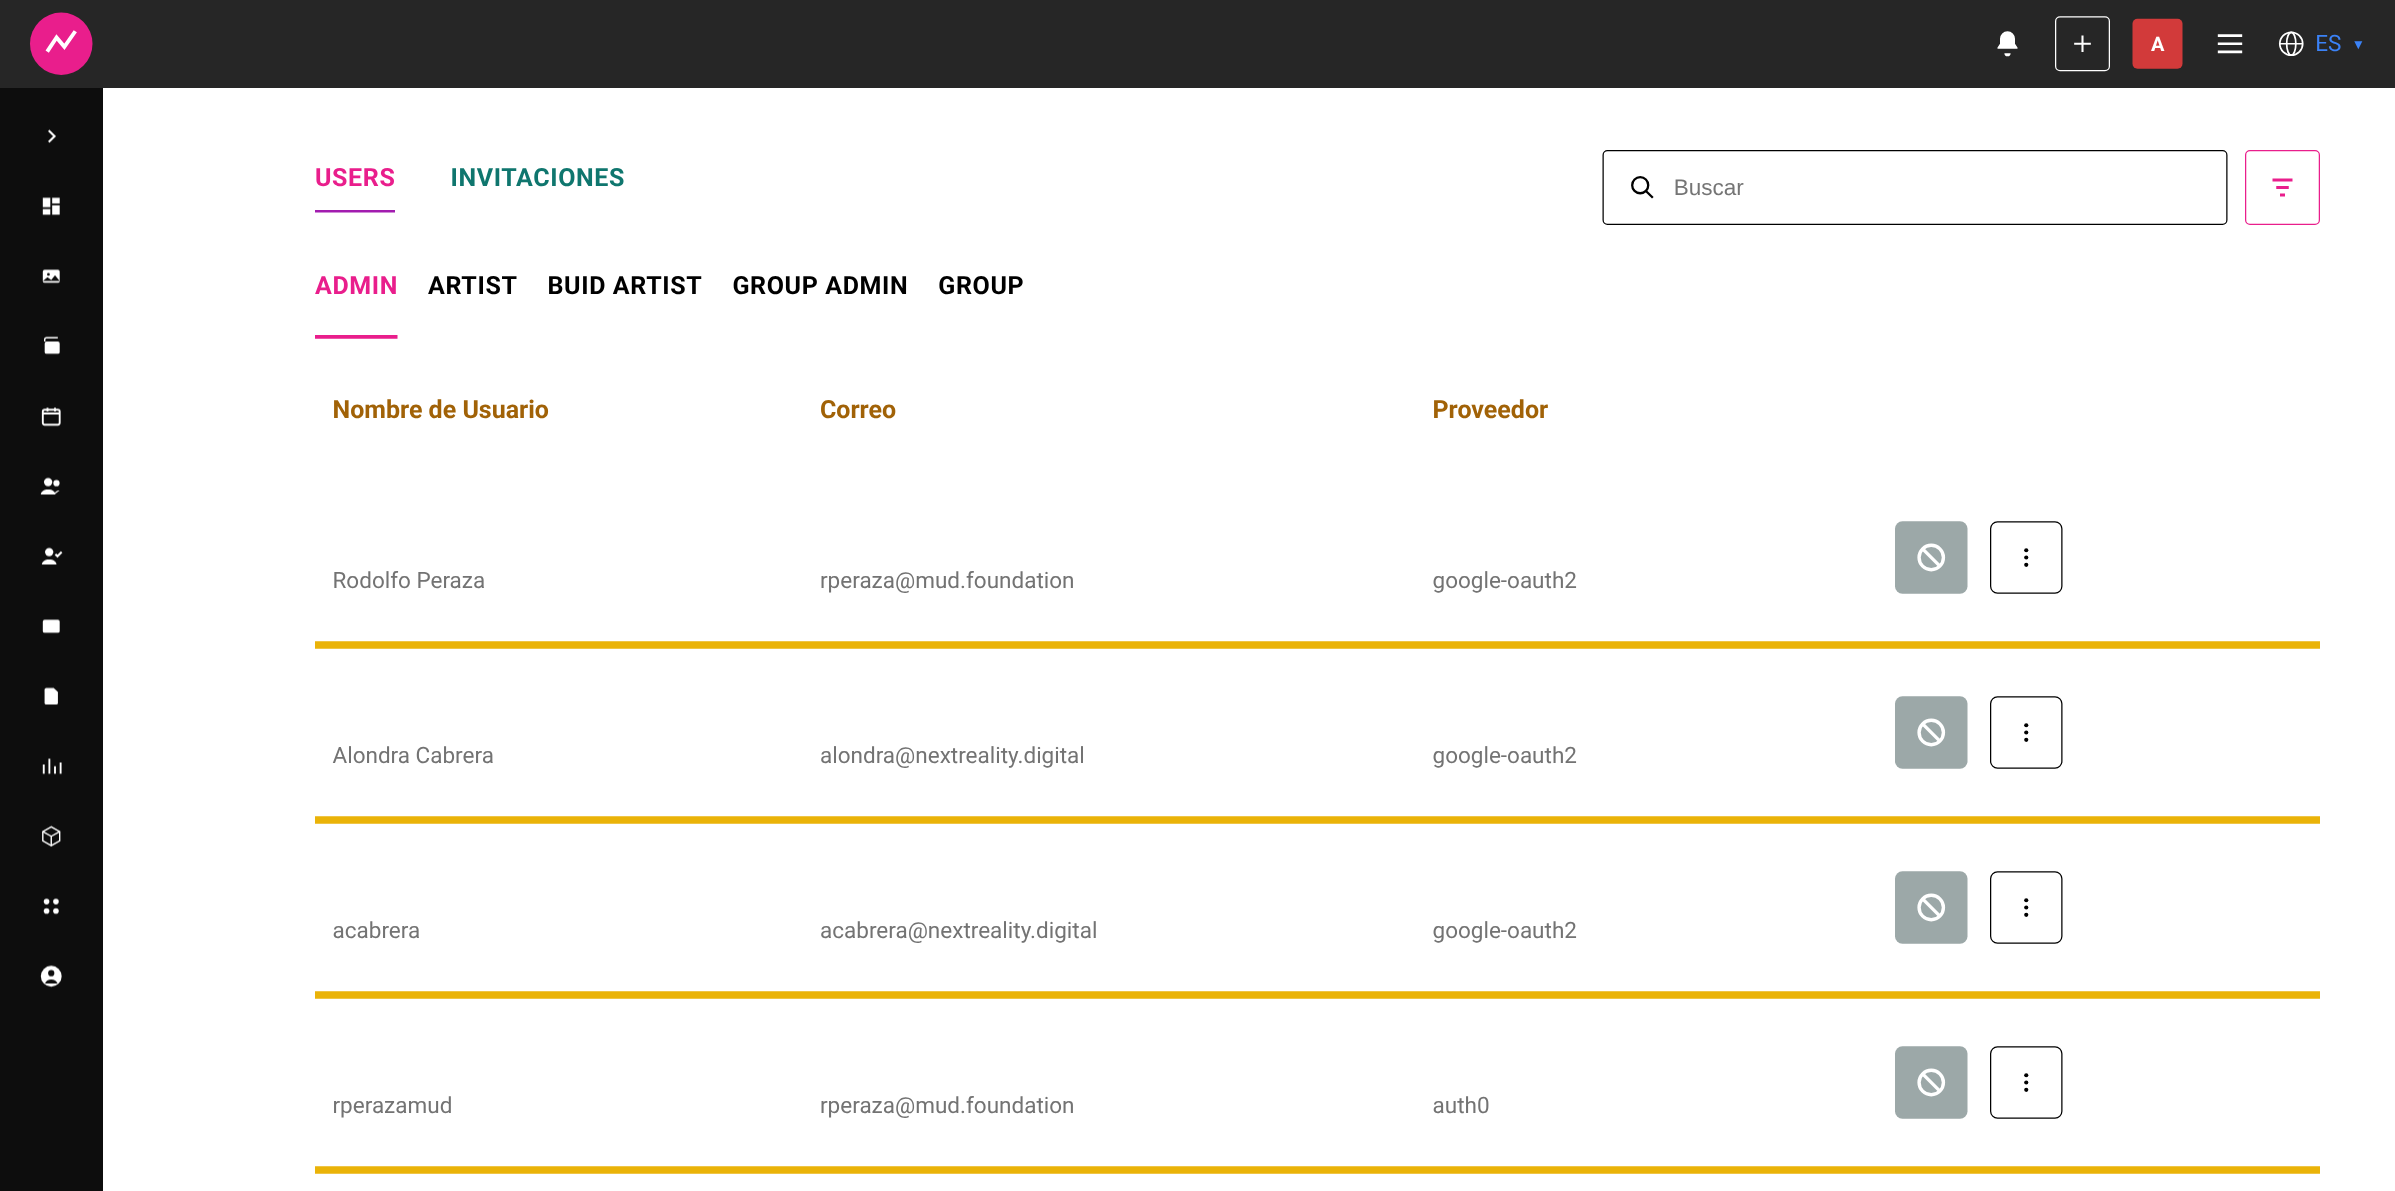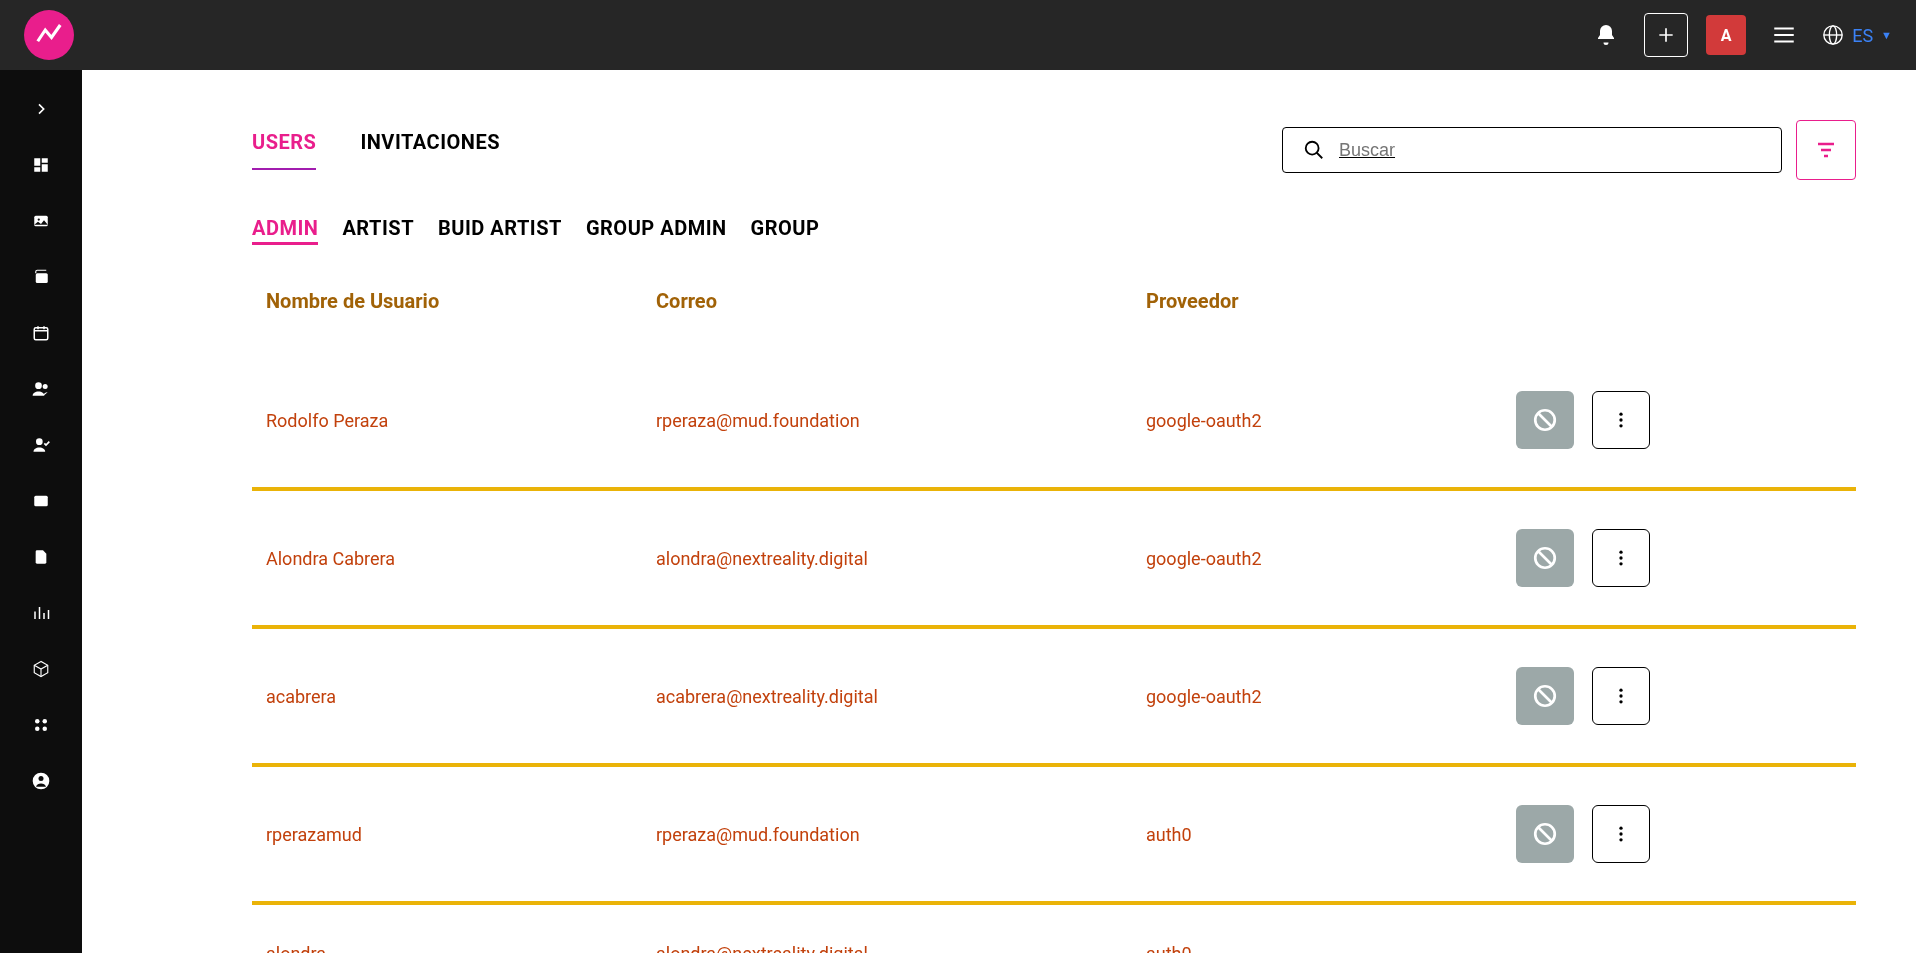--- a/index.html
+++ b/index.html
@@ -116,44 +116,43 @@
       justify-content: space-between;
       margin-bottom: 36px;
     }
     .tabs-group {
       display: flex;
       gap: 44px;
     }
     .tab {
       font-size: 20px;
       font-weight: 700;
-      color: #000000;
+      color: #0f766e;
       cursor: pointer;
       padding-bottom: 14px;
       letter-spacing: 0.5px;
     }
     .tab.active {
       color: #e91e8c;
       border-bottom: 2px solid #a21caf;
     }
     .search-row {
       display: flex;
       align-items: center;
       gap: 14px;
     }
     .search-box {
       display: flex;
       align-items: center;
       border: 1px solid #000;
       border-radius: 4px;
-      height: 46px;
+      height: 60px;
       width: 500px;
       padding: 0 20px;
       gap: 14px;
-      text-decoration: underline;
     }
     .search-box input {
       border: none;
       outline: none;
       font-size: 18px;
       flex: 1;
     }
     .filter-btn {
       width: 60px;
       height: 60px;
@@ -168,45 +167,45 @@
     .role-tabs {
       display: flex;
       gap: 24px;
       margin-bottom: 44px;
     }
     .role-tab {
       font-size: 20px;
       font-weight: 700;
       color: #000;
       cursor: pointer;
-      padding-bottom: 2px;
+      padding-bottom: 28px;
       letter-spacing: 0.5px;
     }
     .role-tab.active {
       color: #e91e8c;
       border-bottom: 3px solid #e91e8c;
     }
     .table-header {
       display: flex;
       padding: 0 14px 40px 14px;
       font-size: 20px;
       font-weight: 700;
       color: #a16207;
     }
     .col-name { width: 390px; }
     .col-email { width: 490px; }
     .col-provider { width: 370px; }
     .col-count { flex: 1; }
     .table-row {
       display: flex;
-      align-items: center;
+      align-items: flex-end;
       padding: 38px 14px;
-      border-bottom: 4px solid #eab308;
+      border-bottom: 6px solid #eab308;
       font-size: 18px;
-      color: #c2410c;
+      color: #737373;
     }
     .actions {
       display: flex;
       gap: 18px;
     }
     .block-btn {
       width: 58px;
       height: 58px;
       background: #9ca8a8;
       border-radius: 6px;

